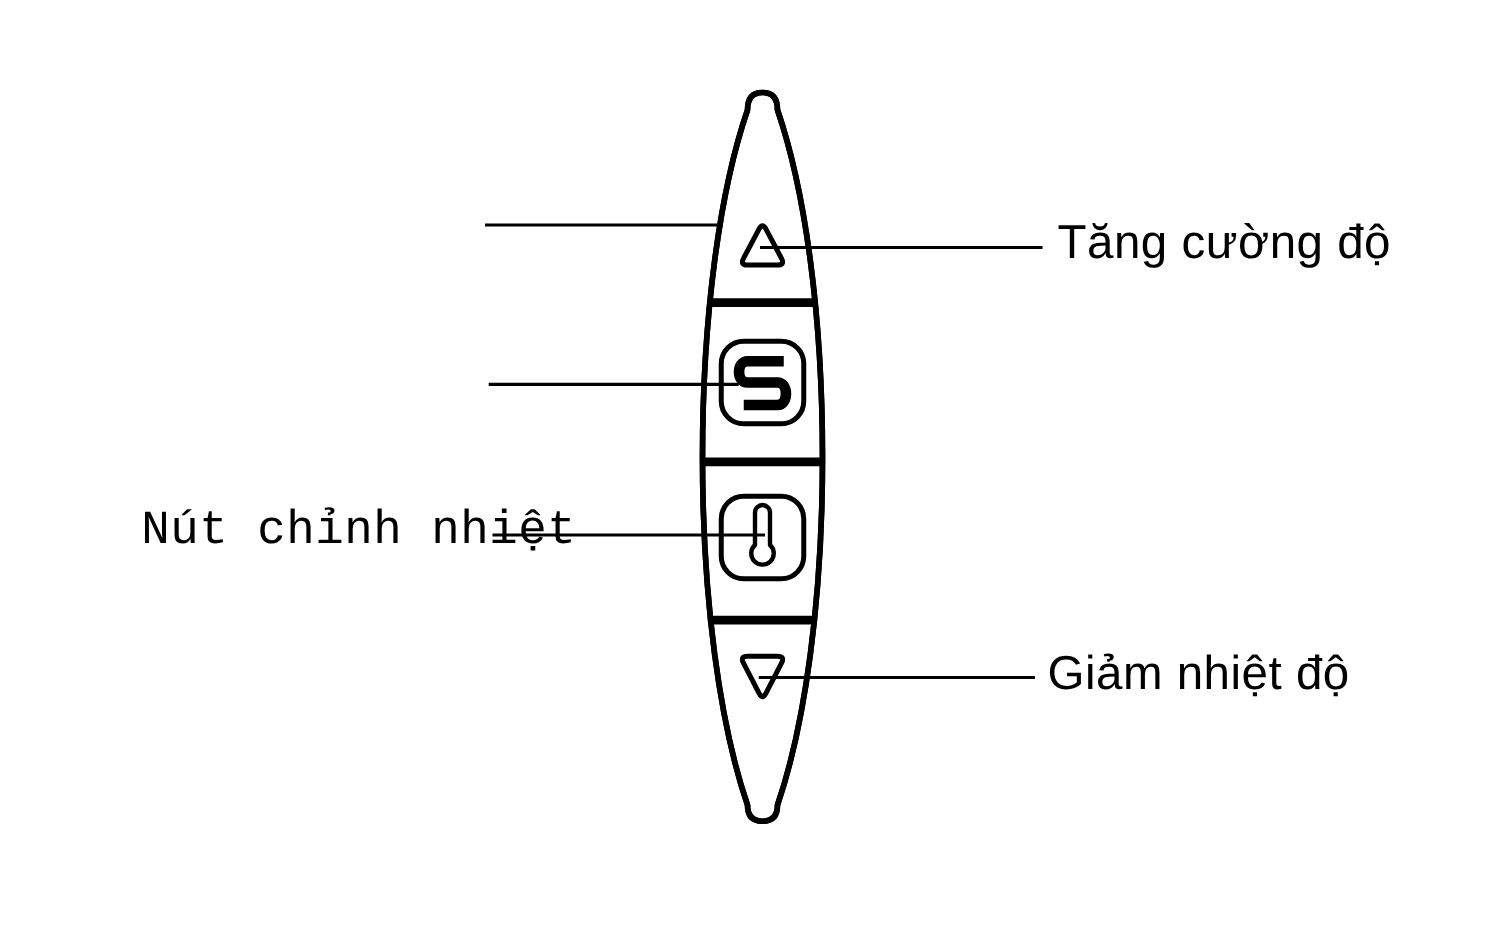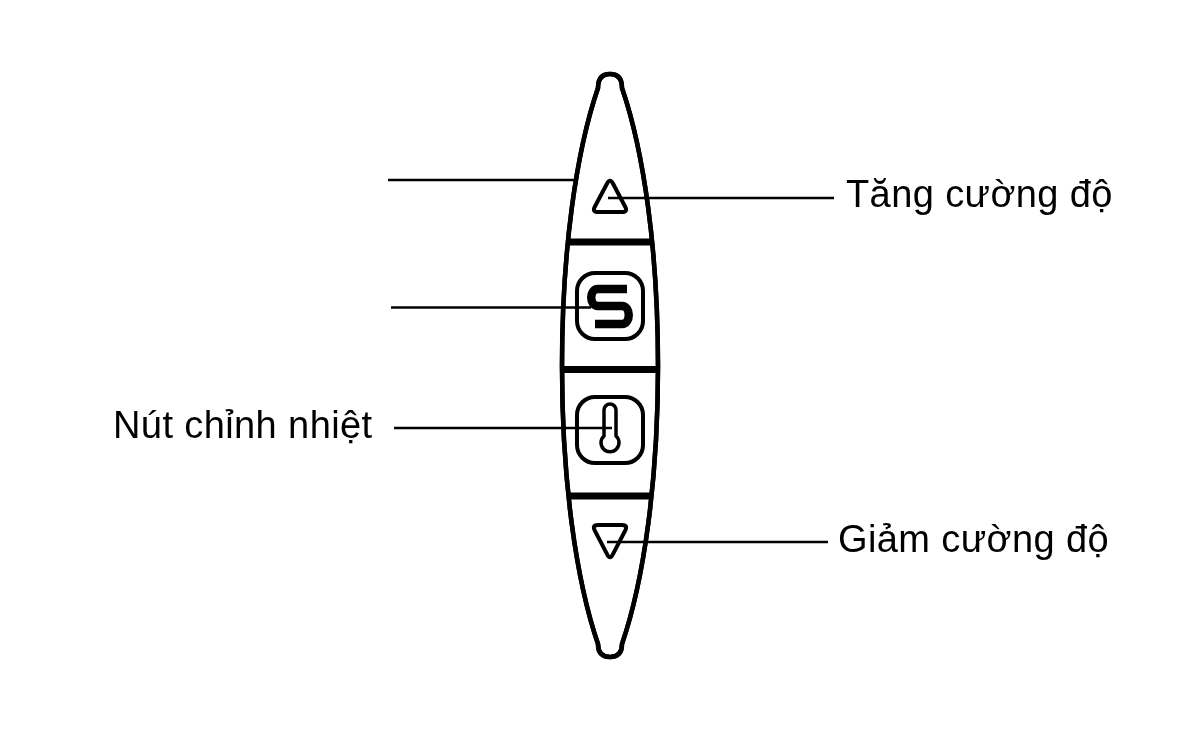--- a/index.html
+++ b/index.html
@@ -85,19 +85,19 @@
 
     <line x1="388" y1="180" x2="578" y2="180" stroke="#000000" stroke-width="2.5"></line>
     <line x1="391" y1="307.5" x2="591" y2="307.5" stroke="#000000" stroke-width="2.5"></line>
     <line x1="394" y1="428" x2="612" y2="428" stroke="#000000" stroke-width="2.5"></line>
     <line x1="608" y1="198" x2="834" y2="198" stroke="#000000" stroke-width="2.5"></line>
     <line x1="607" y1="542" x2="828" y2="542" stroke="#000000" stroke-width="2.5"></line>
   </svg>
 
 
 
-  <div class="callout-label" style="left:113px; top:406px;">Nút chỉnh nhiệt</div>
+  <div class="callout-label" style="left:113px; top:406px;font-family:Liberation Mono, monospace;">Nút chỉnh nhiệt</div>
 
   <div class="callout-label" style="left:846px; top:175px;">Tăng cường độ</div>
 
-  <div class="callout-label" style="left:838px; top:520px;">Giảm cường độ</div>
+  <div class="callout-label" style="left:838px; top:520px;">Giảm nhiệt độ</div>
 
 </div>
 
 </body></html>

